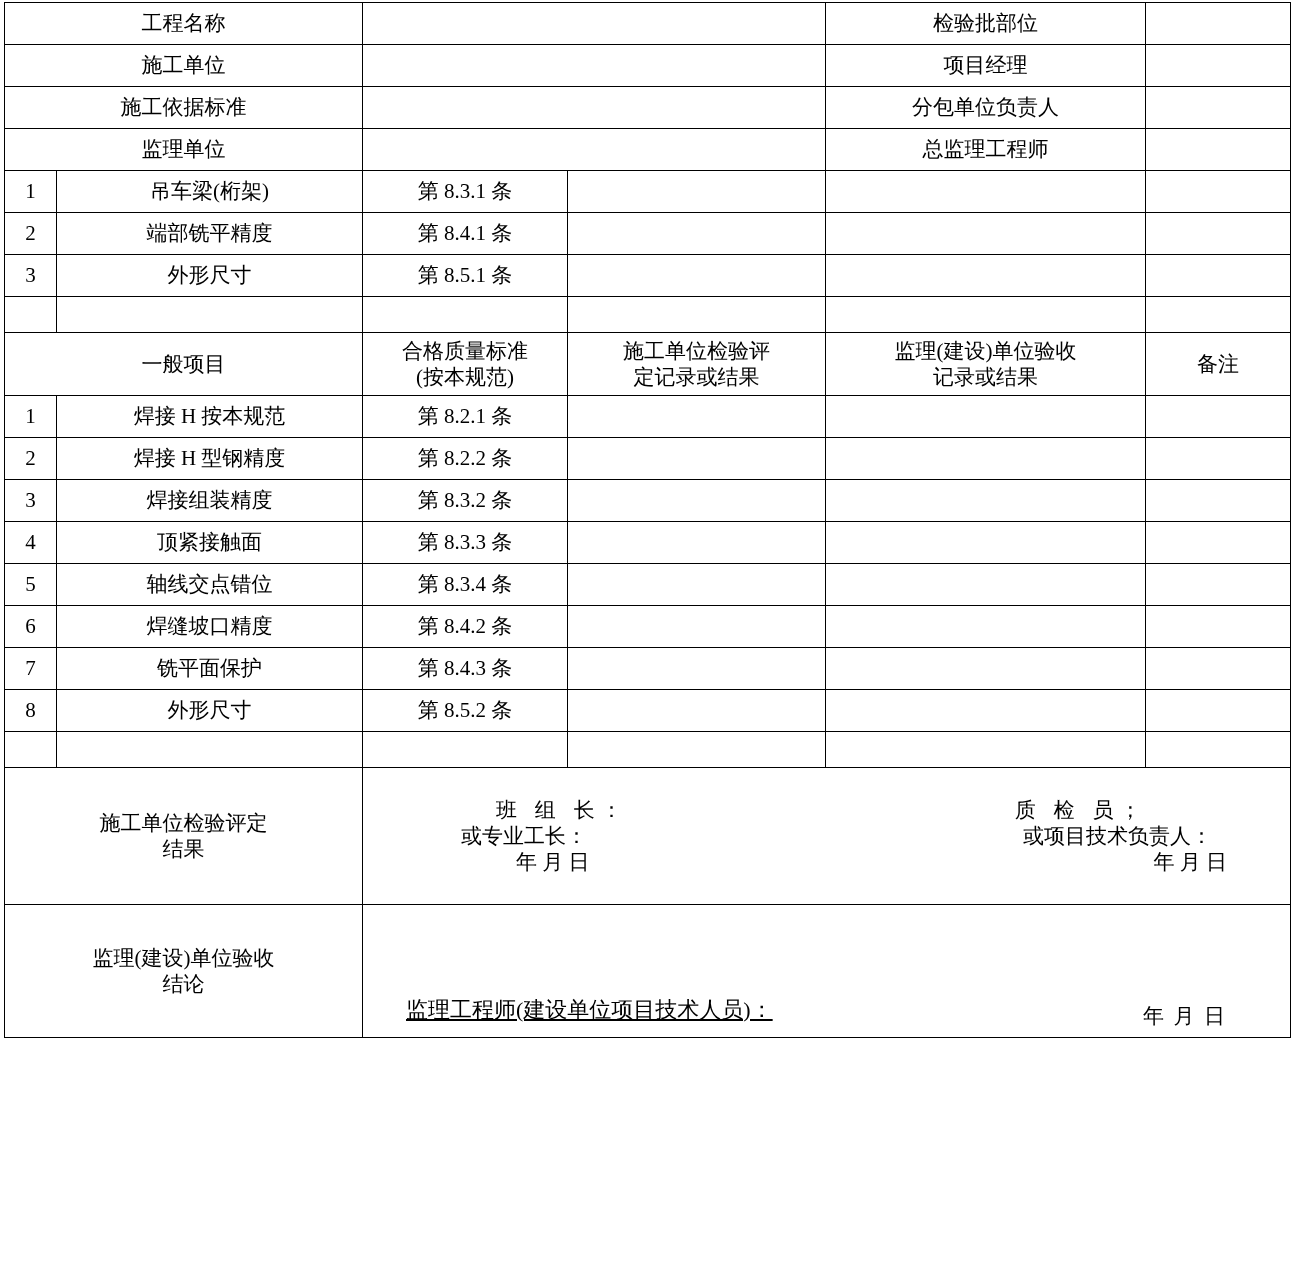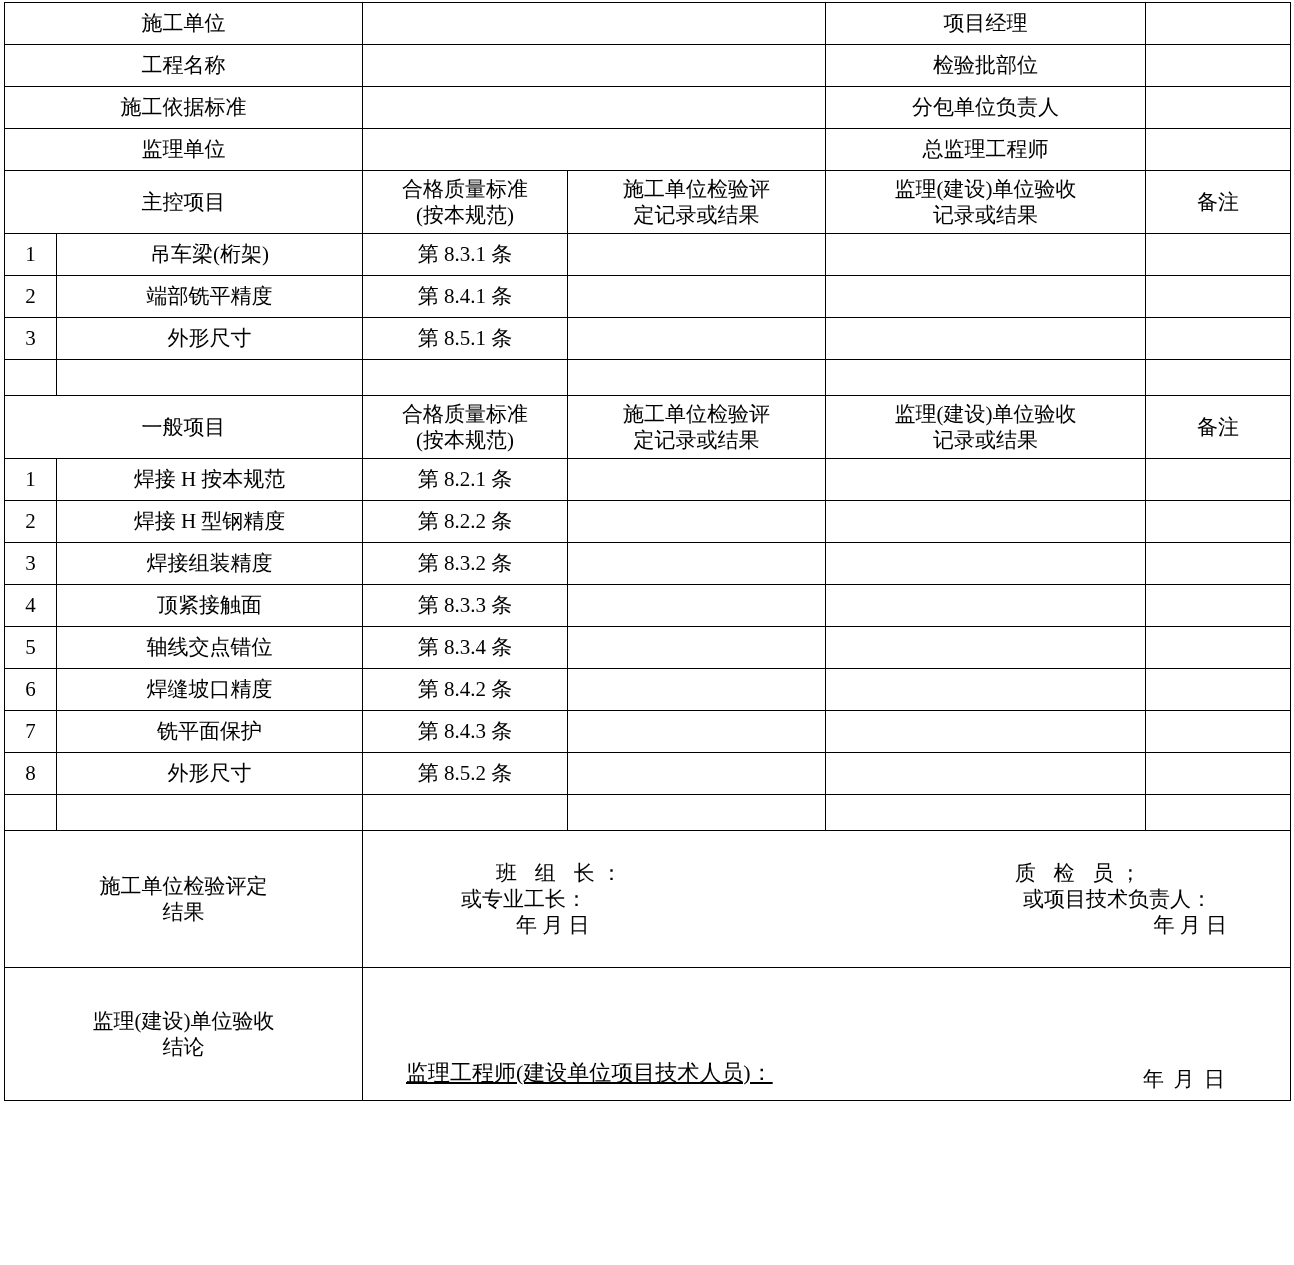--- a/index.html
+++ b/index.html
@@ -96,60 +96,44 @@
       <col style="width:52px">
       <col style="width:306px">
       <col style="width:205px">
       <col style="width:258px">
       <col style="width:320px">
       <col style="width:145px">
     </colgroup>
     <tbody>
 
       <tr class="row-h">
+        <td colspan="2">工程名称</td>
+        <td colspan="2" class="blank"></td>
+        <td>检验批部位</td>
+        <td class="blank"></td>
+      </tr>
+      <tr class="row-h">
         <td colspan="2">施工单位</td>
         <td colspan="2" class="blank"></td>
         <td>项目经理</td>
         <td class="blank"></td>
       </tr>
       <tr class="row-h">
-        <td colspan="2">工程名称</td>
-        <td colspan="2" class="blank"></td>
-        <td>检验批部位</td>
-        <td class="blank"></td>
-      </tr>
-      <tr class="row-h">
         <td colspan="2">施工依据标准</td>
         <td colspan="2" class="blank"></td>
         <td>分包单位负责人</td>
         <td class="blank"></td>
       </tr>
       <tr class="row-h">
         <td colspan="2">监理单位</td>
         <td colspan="2" class="blank"></td>
         <td>总监理工程师</td>
         <td class="blank"></td>
       </tr>
 
-      <tr class="tall-row">
-        <td colspan="2">主控项目</td>
-        <td class="hdr-2line">
-          <div>合格质量标准</div>
-          <div>(按本规范)</div>
-        </td>
-        <td class="hdr-2line">
-          <div>施工单位检验评</div>
-          <div>定记录或结果</div>
-        </td>
-        <td class="hdr-2line">
-          <div>监理(建设)单位验收</div>
-          <div>记录或结果</div>
-        </td>
-        <td>备注</td>
-      </tr>
 
       <tr class="row-h">
         <td class="num-cell">1</td>
         <td>吊车梁(桁架)</td>
         <td>第 8.3.1 条</td>
         <td class="blank"></td>
         <td class="blank"></td>
         <td class="blank"></td>
       </tr>
       <tr class="row-h">

